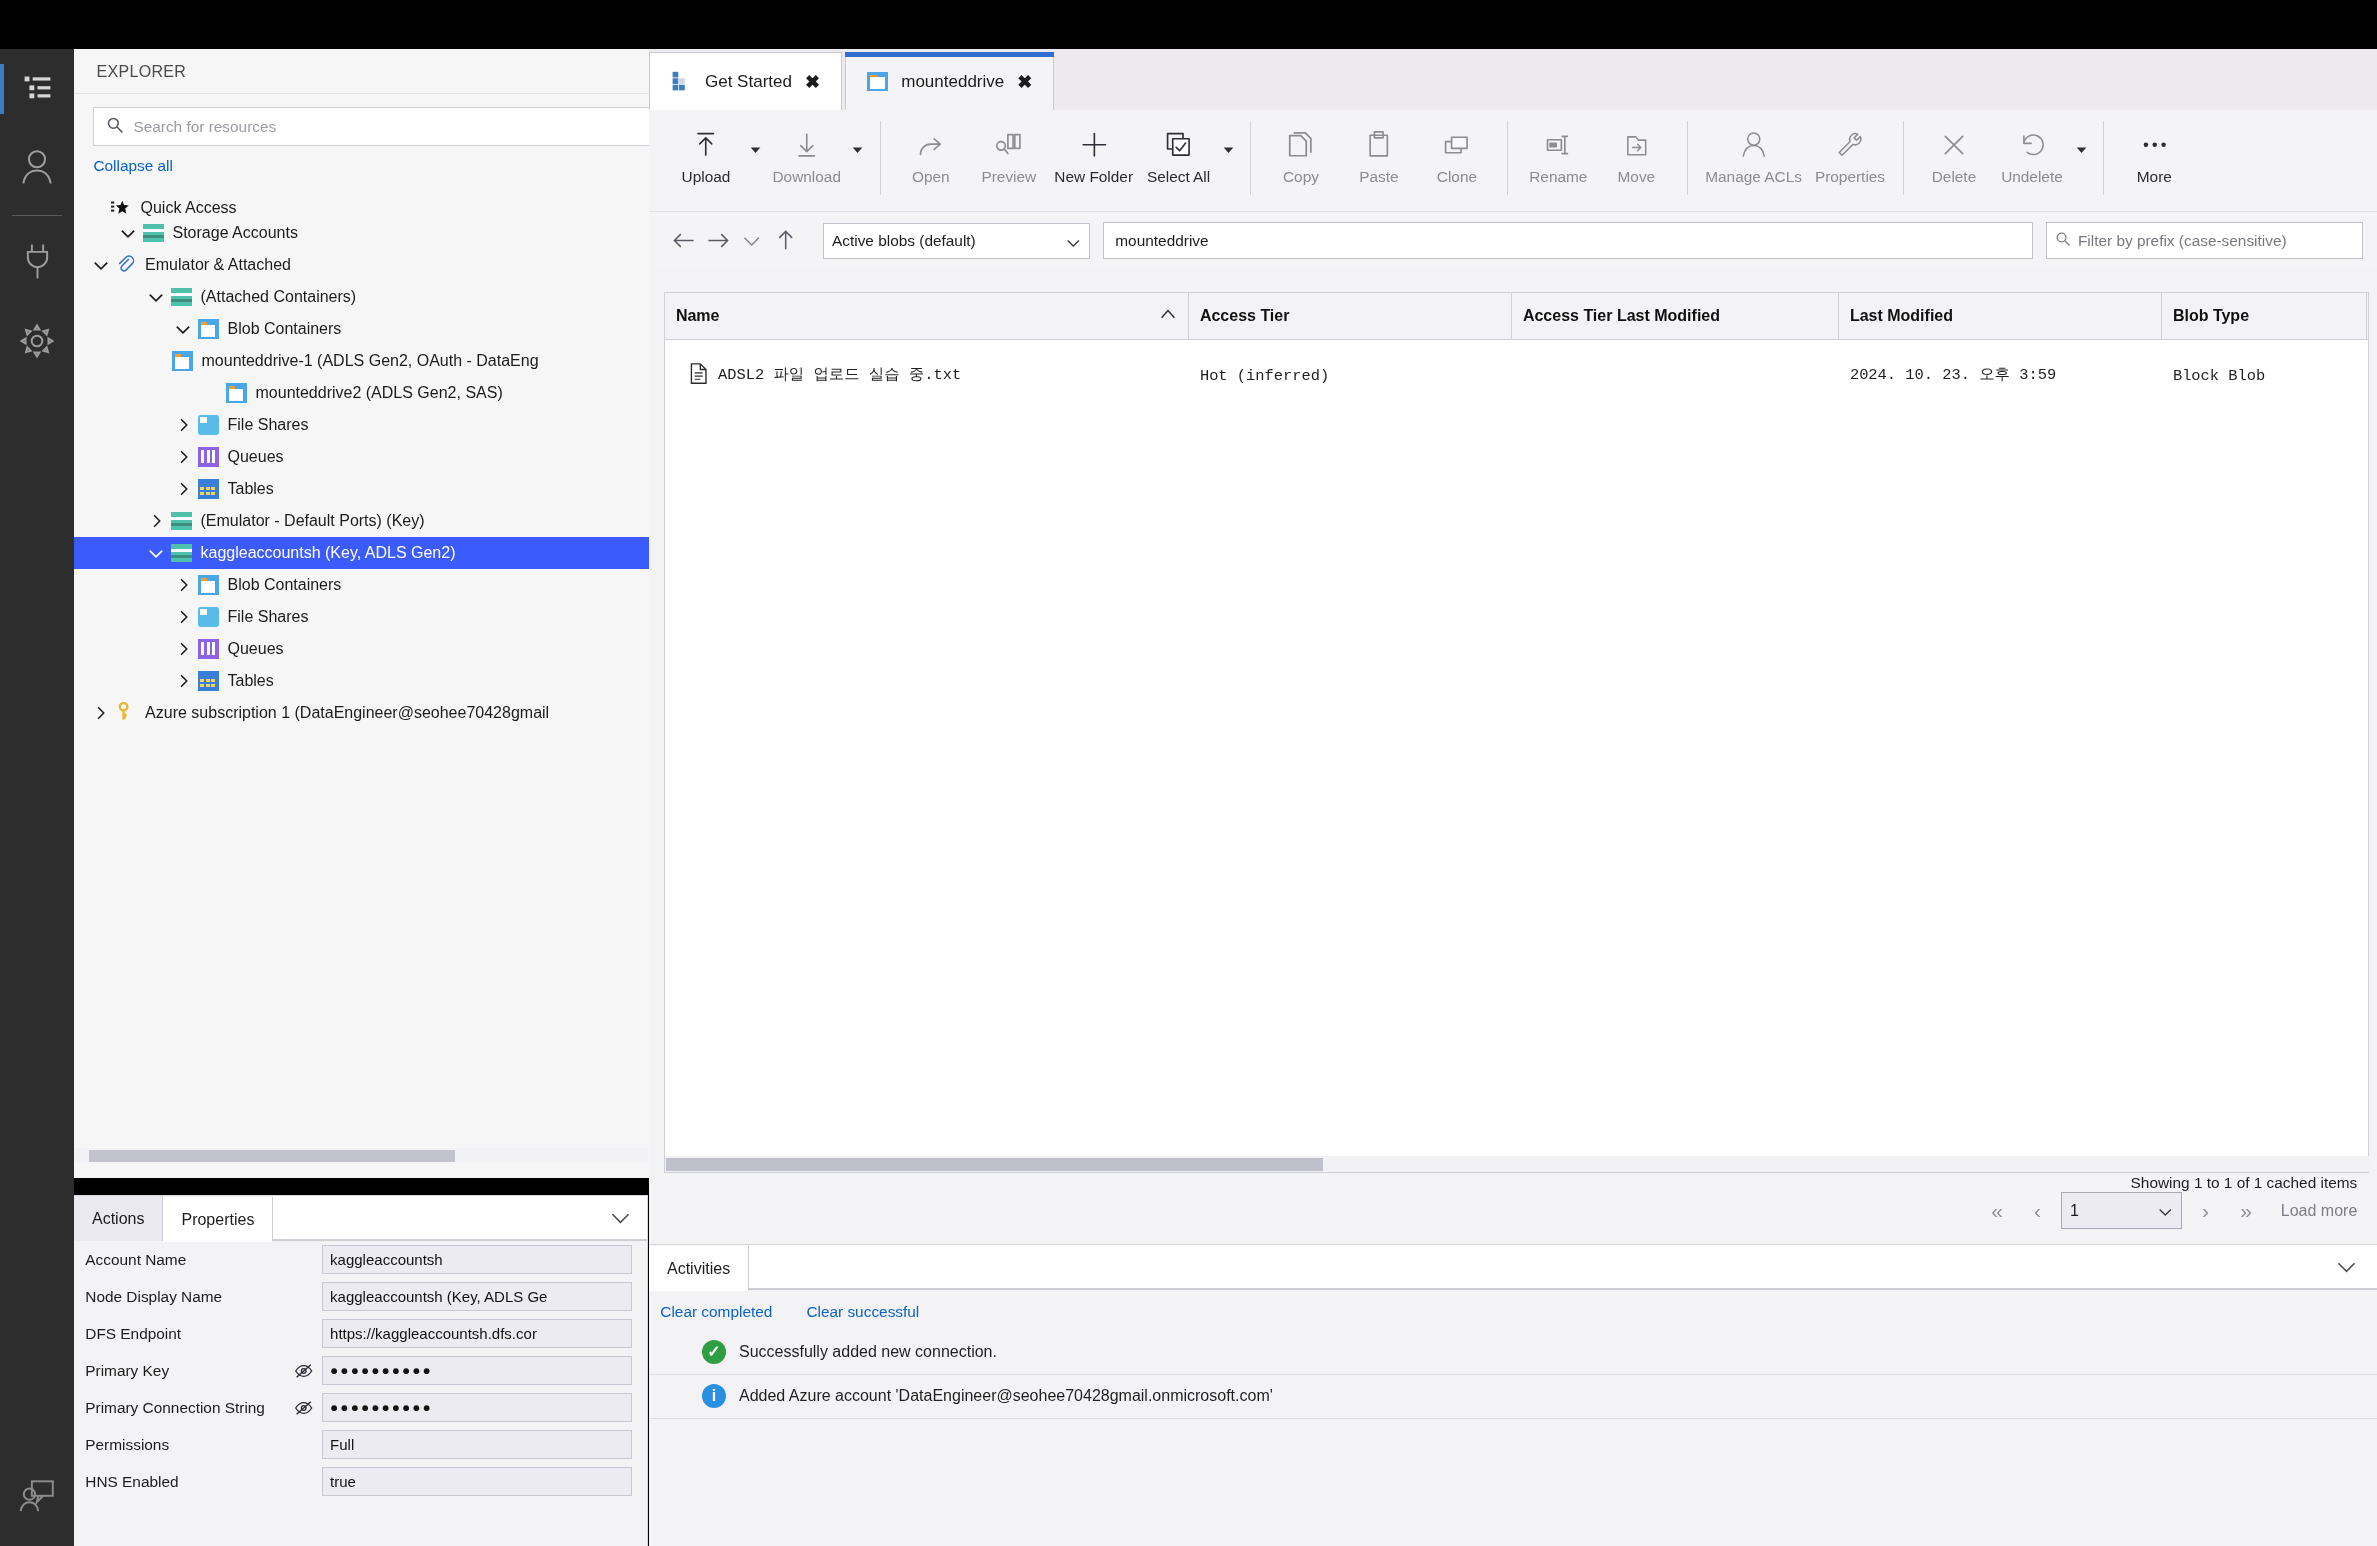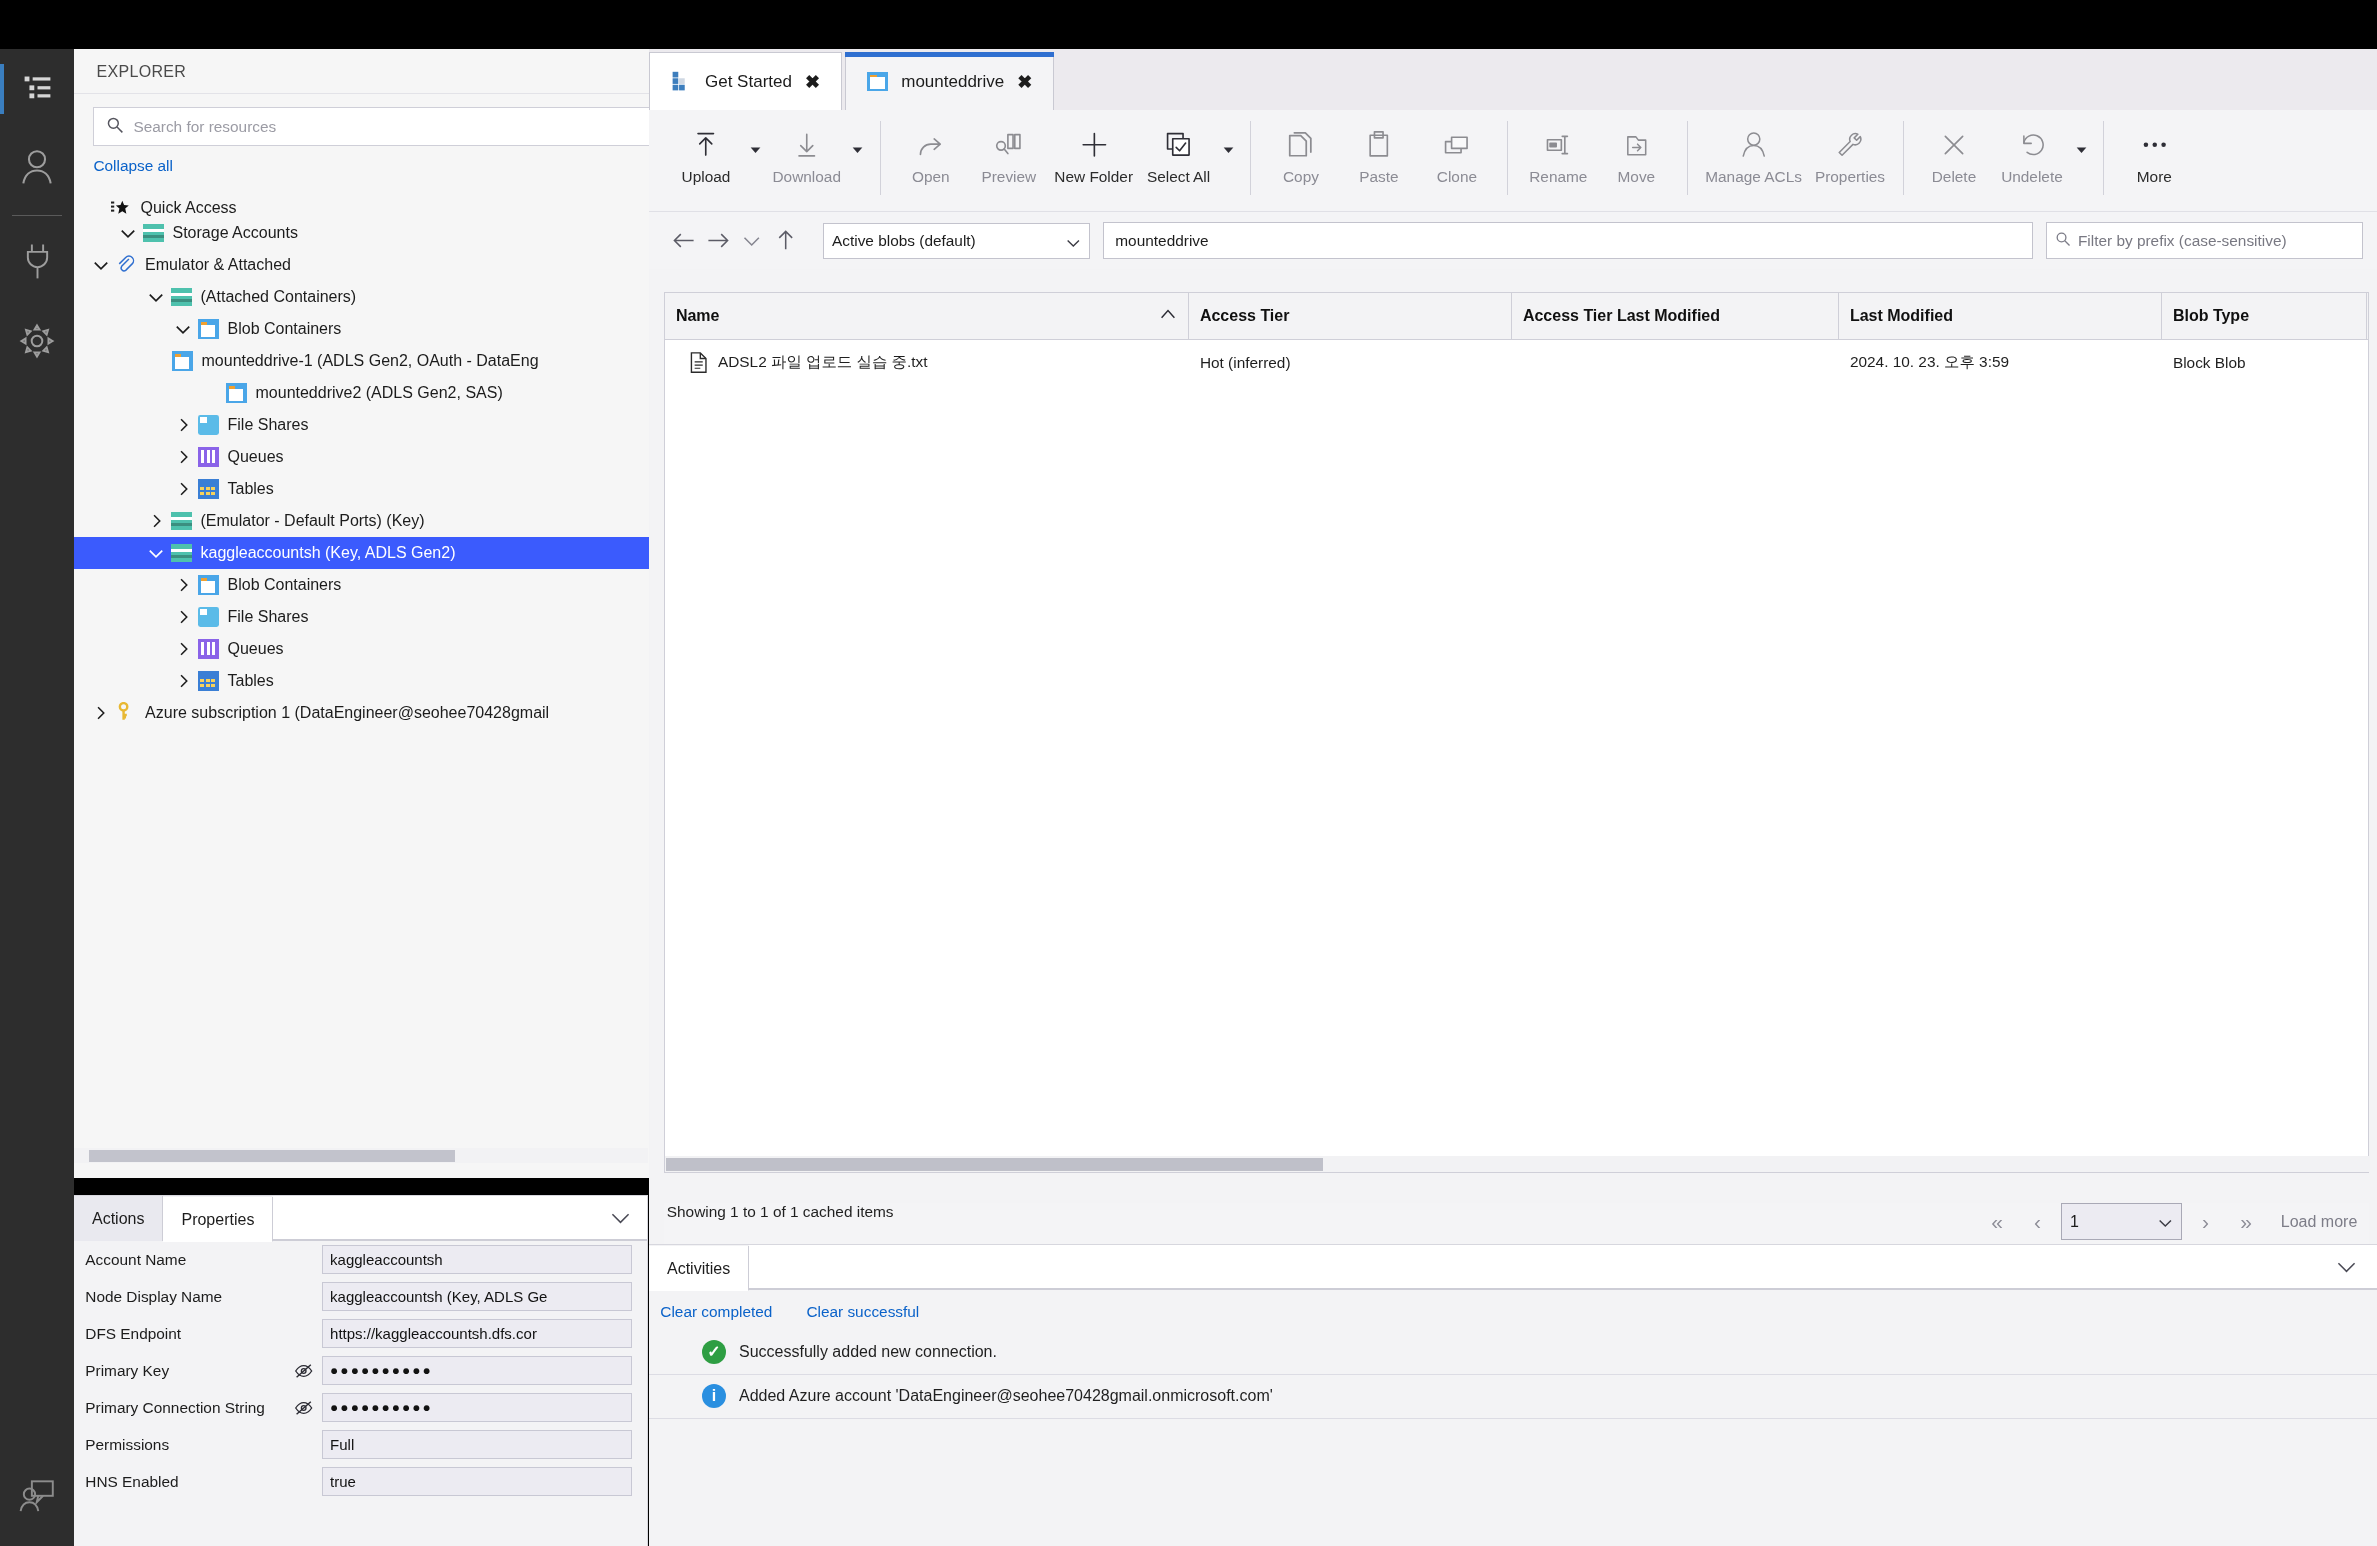--- a/index.html
+++ b/index.html
@@ -168,28 +168,28 @@
   .grid {
     position: absolute; left: 14.6px; top: 243px; width: 1705px; height: 881px;
     background: #fff; border: 0.8px solid #cfcfd8;
   }
   .ghead { display: flex; height: 47px; background: #f3f3f5; border-bottom: 0.8px solid #cfcfd8; }
   .gh {
     display: flex; align-items: center; justify-content: space-between;
     padding: 0 11.3px; font-size: 16px; font-weight: bold; color: #101010;
     border-right: 0.8px solid #cfcfd8; cursor: pointer;
   }
-  .grow { display: flex; height: 45px; align-items: center; }
+  .grow { display: flex; height: 45px; align-items: flex-end; font-family: Liberation Mono, monospace; }
   .gc { padding: 0 11.3px; font-size: 15.4px; color: #1f1f1f; display: flex; align-items: center; gap: 9.7px; white-space: nowrap; overflow: hidden; }
   .grid-hscroll { position: absolute; left: 0; bottom: 0; width: 1705px; height: 16px; background: #f2f2f4; }
   .grid-hscroll i { position: absolute; left: 1.6px; top: 1.6px; width: 657px; height: 13.7px; background: #bfc0c9; }
   .statusrow {
-    position: absolute; left: 14.6px; top: 1154px; width: 1705px; height: 50px;
-    display: flex; align-items: flex-start; justify-content: space-between;
-    padding: 0 11.3px 0 3.2px; background: #f4f4f6;
+    position: absolute; left: 14.6px; top: 1125px; width: 1705px; height: 50px;
+    display: flex; align-items: flex-end; justify-content: space-between;
+    padding: 0 11.3px 0 3.2px; background: #f4f4f6; flex-direction: column;
   }
   .status-left { font-size: 15.4px; color: #1f1f1f; }
   .pager { display: flex; align-items: center; gap: 6.5px; }
   .pgico { width: 34px; height: 34px; display: flex; align-items: center; justify-content: center; color: #8e8e98; cursor: pointer; font-size: 21px; }
   .pgsel {
     position: relative; width: 121px; height: 37px; background: #ecebf2;
     border: 0.8px solid #a9a9b6; display: flex; align-items: center;
     padding: 0 8px; font-size: 16px; color: #1c1c1c; cursor: pointer;
   }
   .pgsel .cv { position: absolute; right: 8px; top: 11.3px; }

